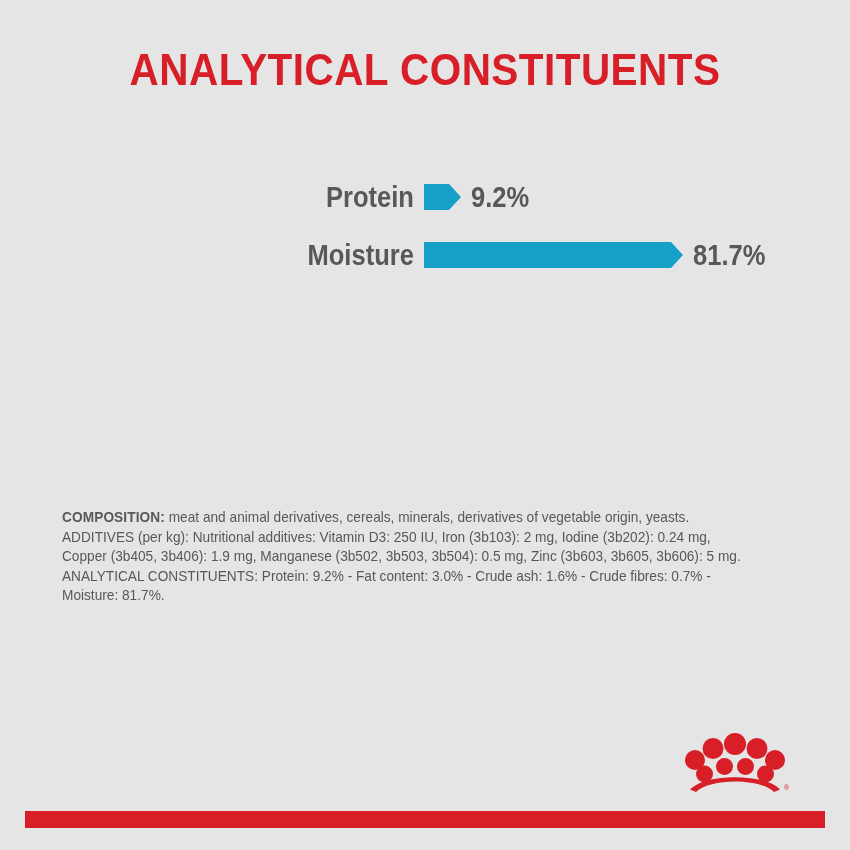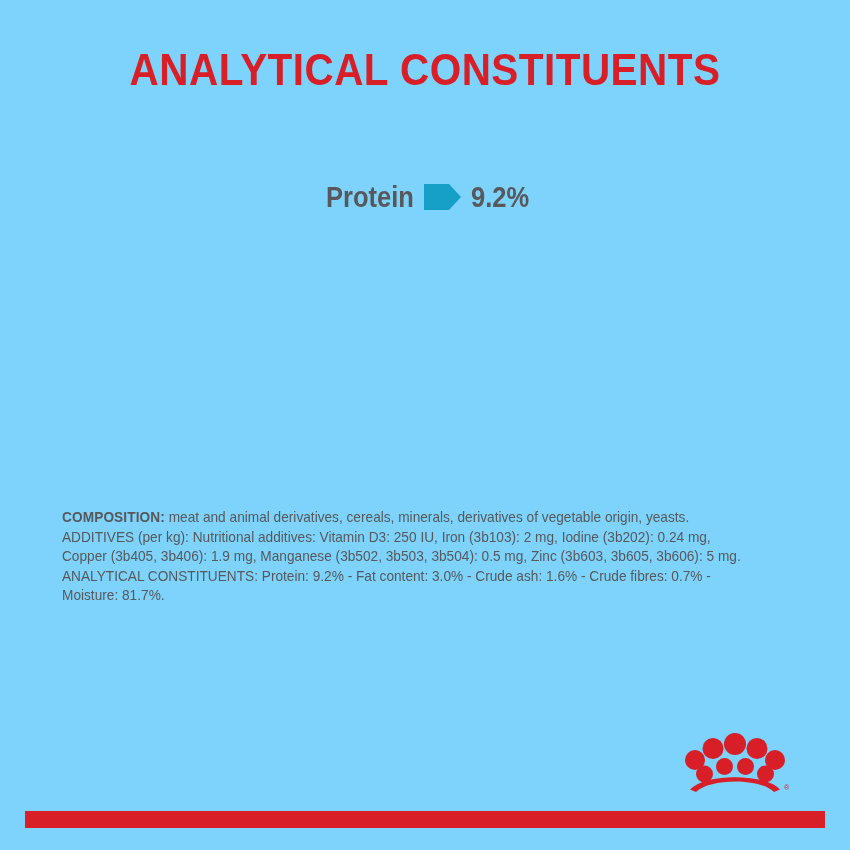--- a/index.html
+++ b/index.html
@@ -10,21 +10,21 @@
   }
 
   body {
     font-family: "Liberation Sans", sans-serif;
   }
 
   #page {
     position: relative;
     width: 850px;
     height: 850px;
-    background: #7dd3fc;
+    background: #e5e5e5;
     overflow: hidden;
   }
 
   
   #title {
     position: absolute;
     top: 44px;
     left: 0;
     width: 850px;
     text-align: center;
@@ -161,20 +161,27 @@
     <div class="chart-row">
       <div class="row-label">Protein</div>
       <div class="bar-wrap">
         <div class="bar" style="width:37px;"></div>
       </div>
       <div class="row-value" style="left:471px;">9.2%</div>
     </div>
 
 
 
+    <div class="chart-row">
+      <div class="row-label">Moisture</div>
+      <div class="bar-wrap">
+        <div class="bar" style="width:259px;"></div>
+      </div>
+      <div class="row-value" style="left:693px;">81.7%</div>
+    </div>
 
   </div>
 
   <div id="composition">
     <p><span class="lead">COMPOSITION:</span><span> meat and animal derivatives, cereals, minerals, derivatives of vegetable origin, yeasts.</span></p>
     <p>ADDITIVES (per kg): Nutritional additives: Vitamin D3: 250 IU, Iron (3b103): 2 mg, Iodine (3b202): 0.24 mg,</p>
     <p>Copper (3b405, 3b406): 1.9 mg, Manganese (3b502, 3b503, 3b504): 0.5 mg, Zinc (3b603, 3b605, 3b606): 5 mg.</p>
     <p>ANALYTICAL CONSTITUENTS: Protein: 9.2% - Fat content: 3.0% - Crude ash: 1.6% - Crude fibres: 0.7% -</p>
     <p>Moisture: 81.7%.</p>
   </div>

